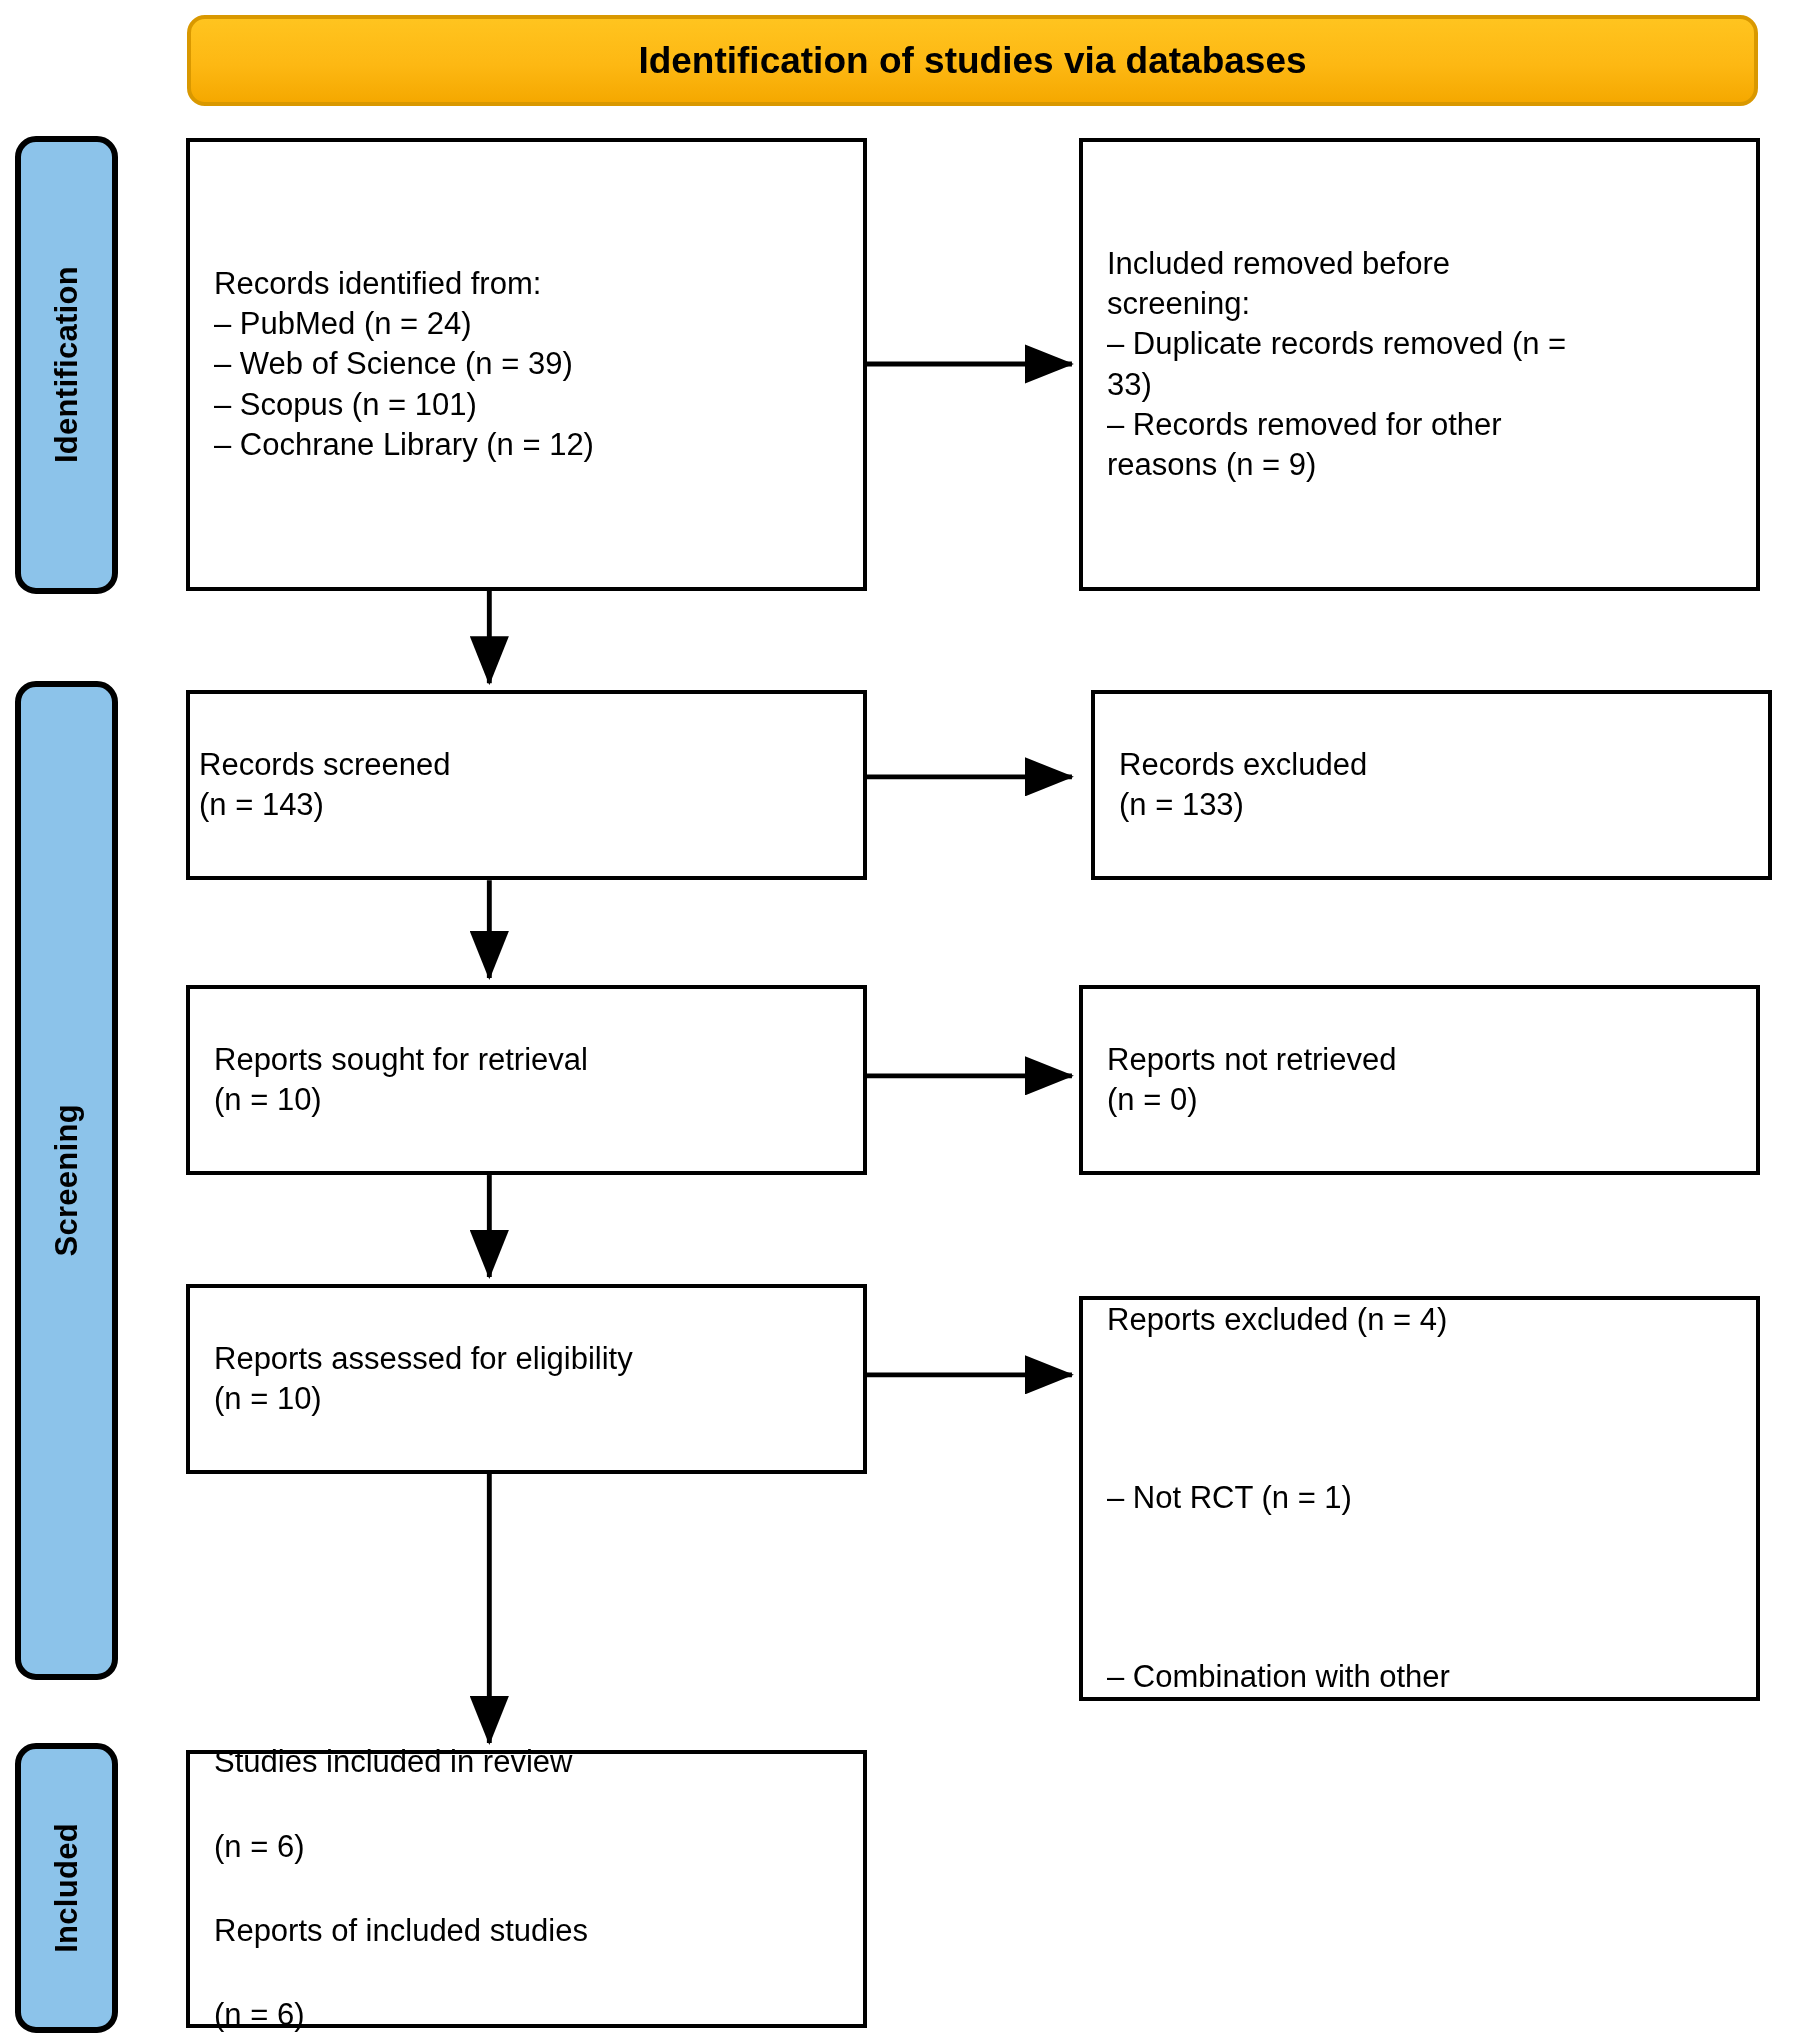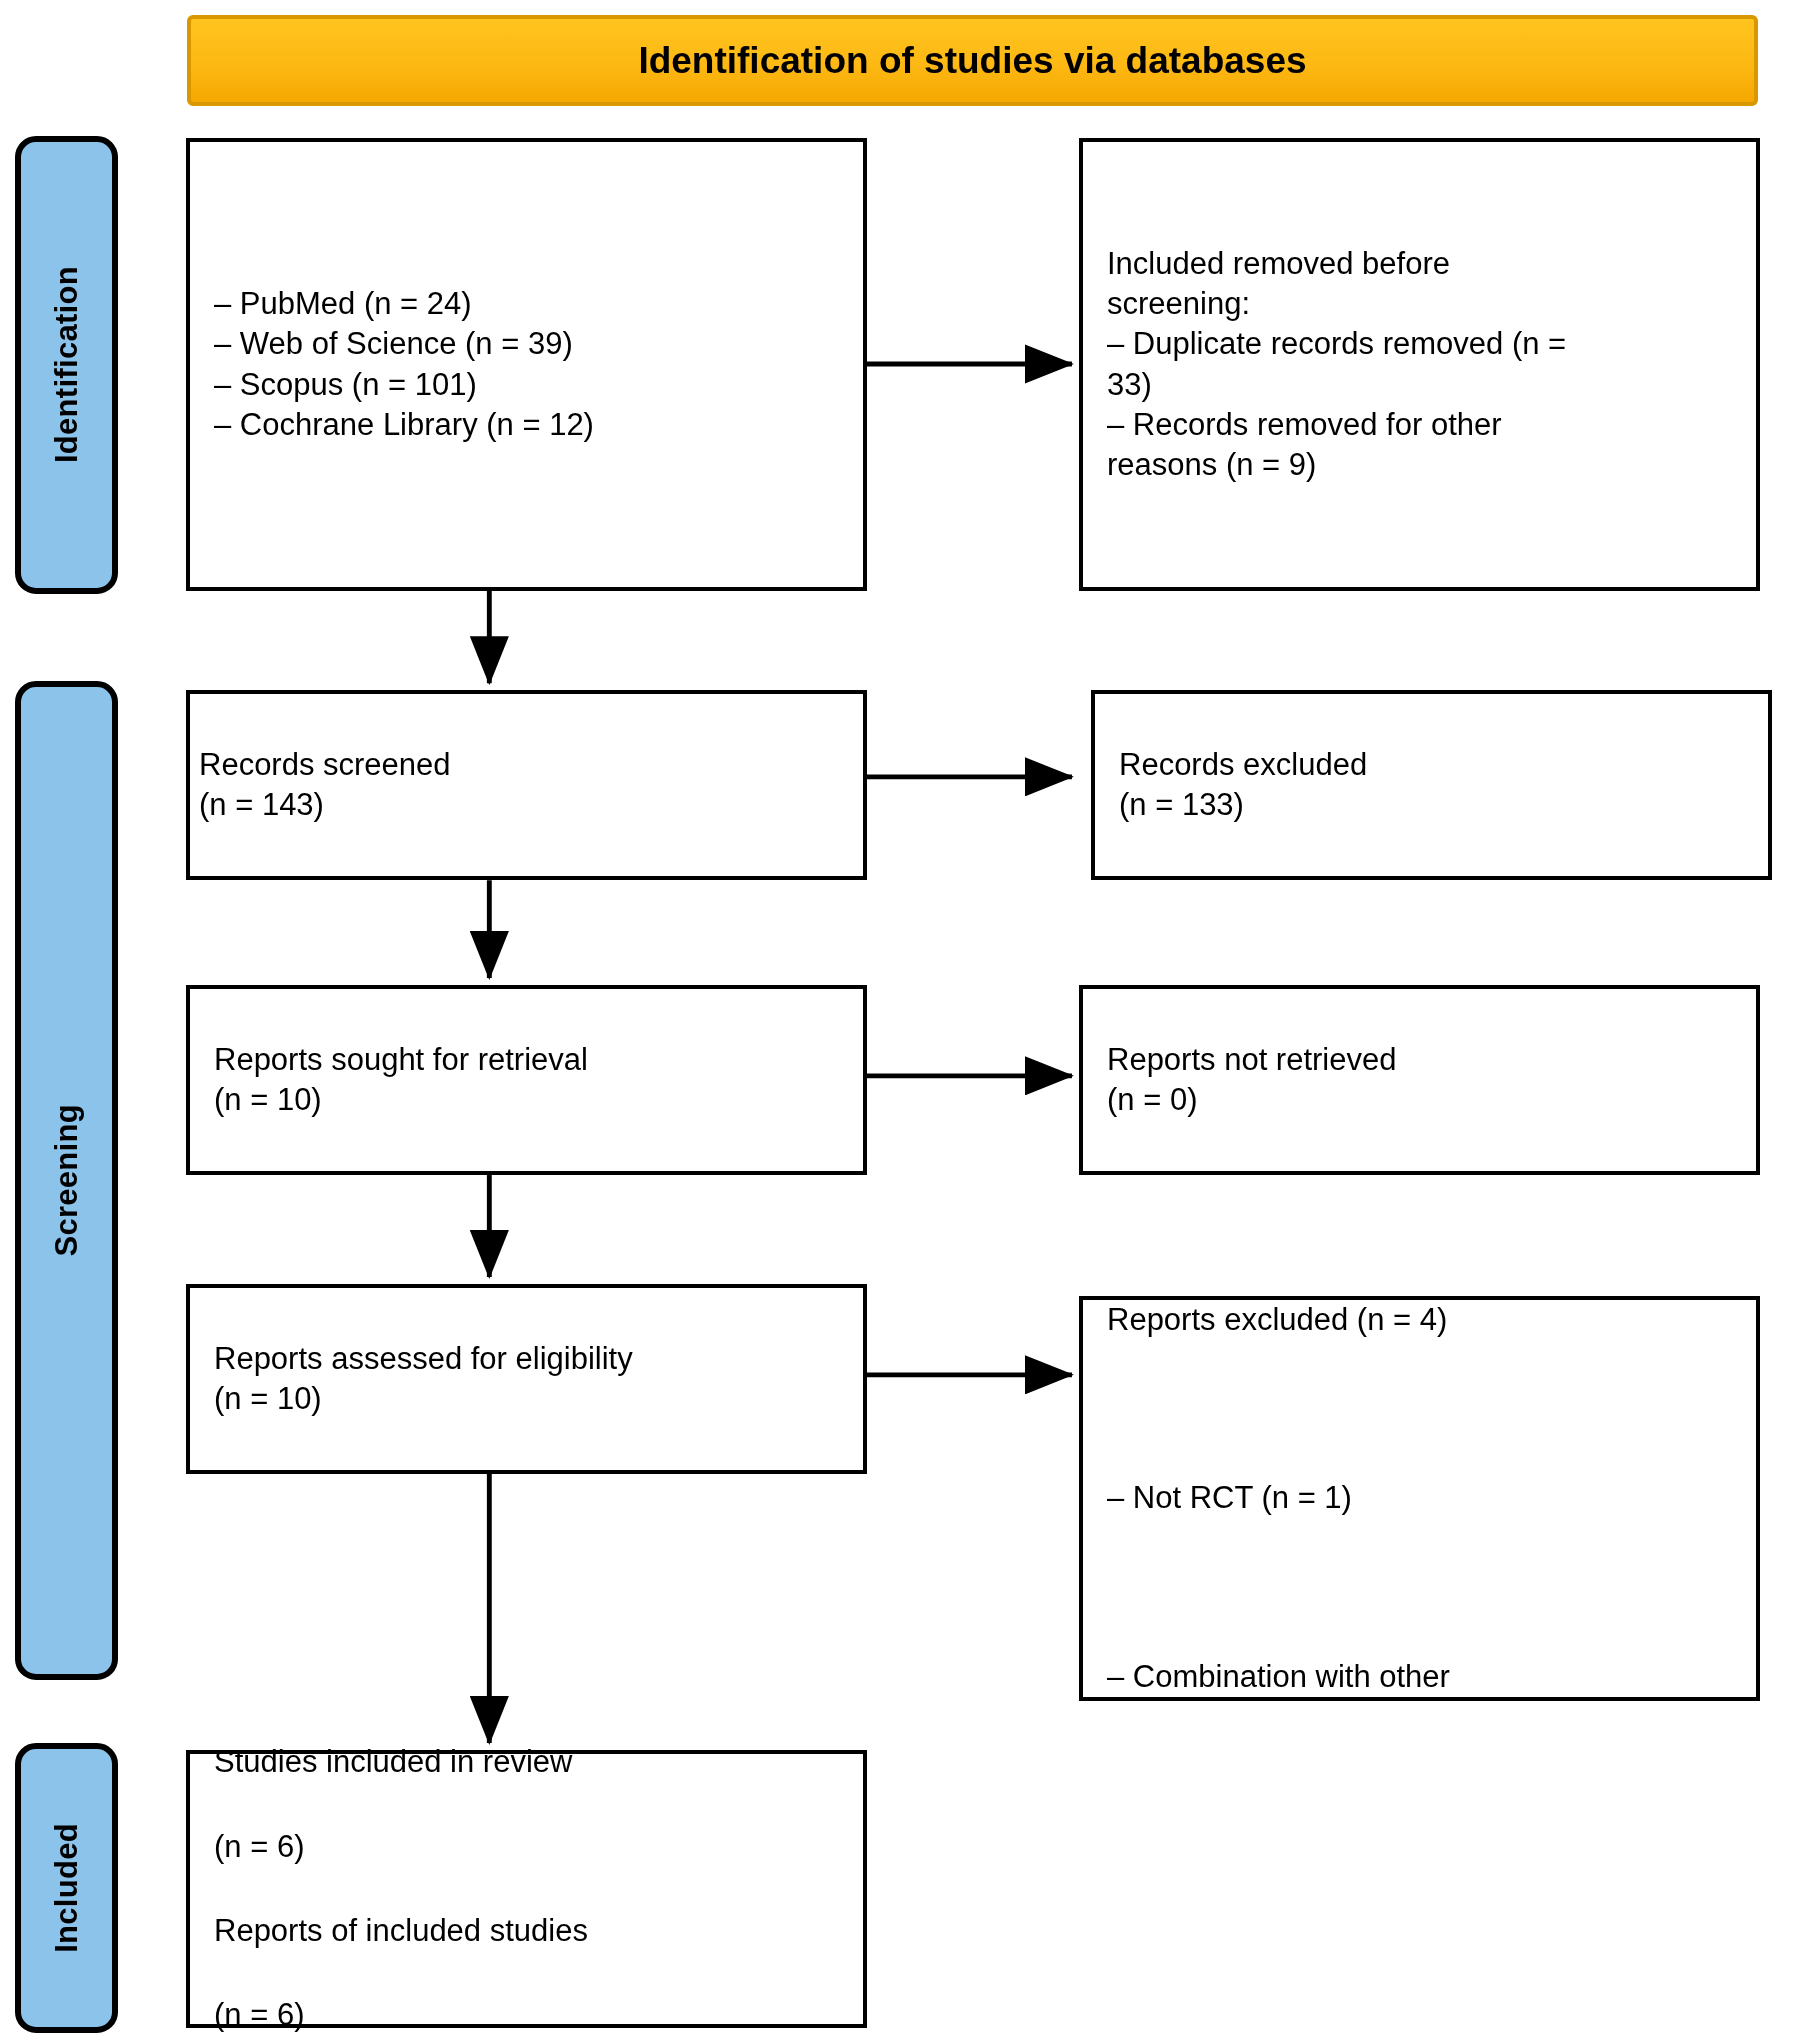--- a/index.html
+++ b/index.html
@@ -22,21 +22,21 @@
   
   .header-banner {
     position: absolute;
     left: 187px;
     top: 15.4px;
     width: 1571px;
     height: 91px;
     background: #FDB913;
     background: linear-gradient(180deg, #FFC41F 0%, #FDB813 55%, #F5A800 100%);
     border: 4.2px solid #D99800;
-    border-radius: 6px;
+    border-radius: 18px;
     box-sizing: border-box;
     display: flex;
     align-items: center;
     justify-content: center;
   }
   .header-banner .title {
     font-size: 37px;
     font-weight: bold;
     letter-spacing: 0px;
     color: #000000;
@@ -121,20 +121,21 @@
     <span class="stage-label">Identification</span>
   </div>
   <div class="stage-bar" id="stage-screening">
     <span class="stage-label">Screening</span>
   </div>
   <div class="stage-bar" id="stage-included">
     <span class="stage-label">Included</span>
   </div>
 
   <div class="flow-box" id="box-identified">
+    <span class="line">Records identified from:</span>
     <span class="line">– PubMed (n = 24)</span>
     <span class="line">– Web of Science (n = 39)</span>
     <span class="line">– Scopus (n = 101)</span>
     <span class="line">– Cochrane Library (n = 12)</span>
   </div>
 
   <div class="flow-box" id="box-removed">
     <span class="line"><span>Included removed </span><span class="italic">before</span></span>
     <span class="line"><span class="italic">screening</span><span>:</span></span>
     <span class="line">– Duplicate records removed (n =</span>

